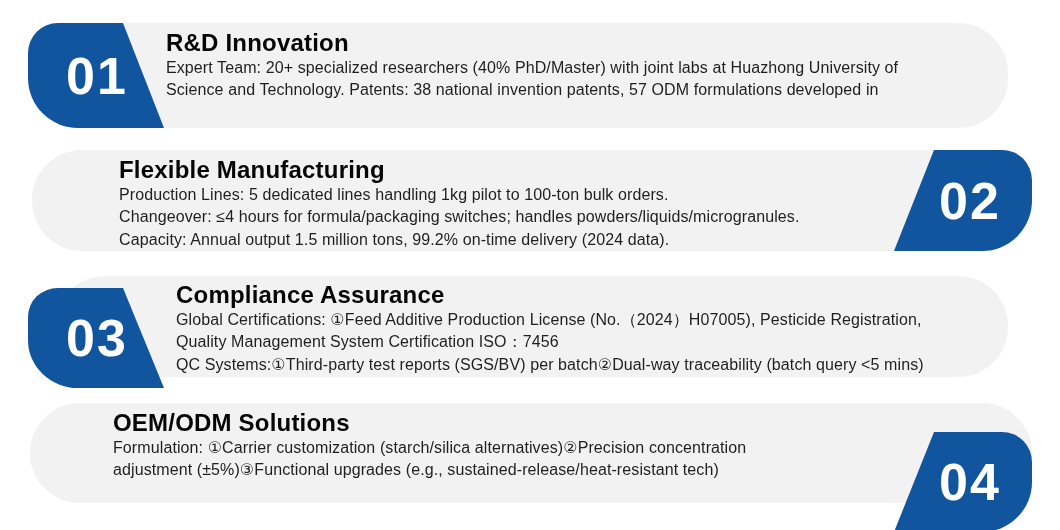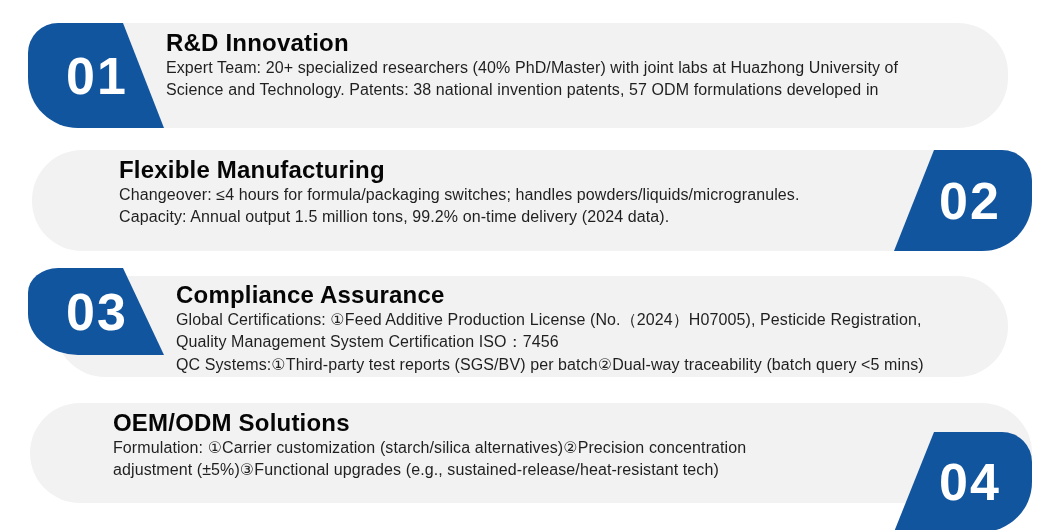--- a/index.html
+++ b/index.html
@@ -28,21 +28,21 @@
   .strip-1{left:55px;top:23px;width:953px;height:105px;}
   .strip-2{left:32px;top:150px;width:1000px;height:101px;}
   .strip-3{left:55px;top:276px;width:953px;height:101px;}
   .strip-4{left:30px;top:403px;width:1002px;height:100px;}
   .badge{
     position:absolute;
     display:flex;align-items:center;justify-content:center;
   }
   .badge-1{left:28px;top:23px;width:138px;height:105px;}
   .badge-2{left:894px;top:150px;width:138px;height:101px;}
-  .badge-3{left:28px;top:268px;width:138px;height:87px;}
+  .badge-3{left:28px;top:288px;width:138px;height:100px;}
   .badge-4{left:894px;top:403px;width:138px;height:100px;margin-top:29px;}
   .badge-svg{
     position:absolute;inset:0;width:100%;height:100%;
   }
   .badge-svg path{fill:var(--accent-blue);}
   .badge-num{
     position:relative;
     color:var(--number-white);
     font-size:52px;font-weight:700;letter-spacing:2px;
     line-height:1;
@@ -89,20 +89,21 @@
   <section class="group">
     <div class="strip strip-2"></div>
     <div class="badge badge-right badge-2">
       <svg class="badge-svg" viewBox="0 0 138 100" preserveAspectRatio="none">
         <path d="M40 0 L108 0 A30 30 0 0 1 138 30 L138 50 A50 50 0 0 1 88 100 L0 100 Z"></path>
       </svg>
       <span class="badge-num">02</span>
     </div>
     <div class="content content-2">
       <h3 class="title">Flexible Manufacturing</h3>
+      <div class="line">Production Lines: 5 dedicated lines handling 1kg pilot to 100-ton bulk orders.</div>
       <div class="line">Changeover: ≤4 hours for formula/packaging switches; handles powders/liquids/microgranules.</div>
       <div class="line">Capacity: Annual output 1.5 million tons, 99.2% on-time delivery (2024 data).</div>
     </div>
   </section>
 
   <section class="group">
     <div class="strip strip-3"></div>
     <div class="badge badge-left badge-3">
       <svg class="badge-svg" viewBox="0 0 138 105" preserveAspectRatio="none">
         <path d="M30 0 L95 0 L136 105 L50 105 A50 50 0 0 1 0 55 L0 30 A30 30 0 0 1 30 0 Z"></path>

